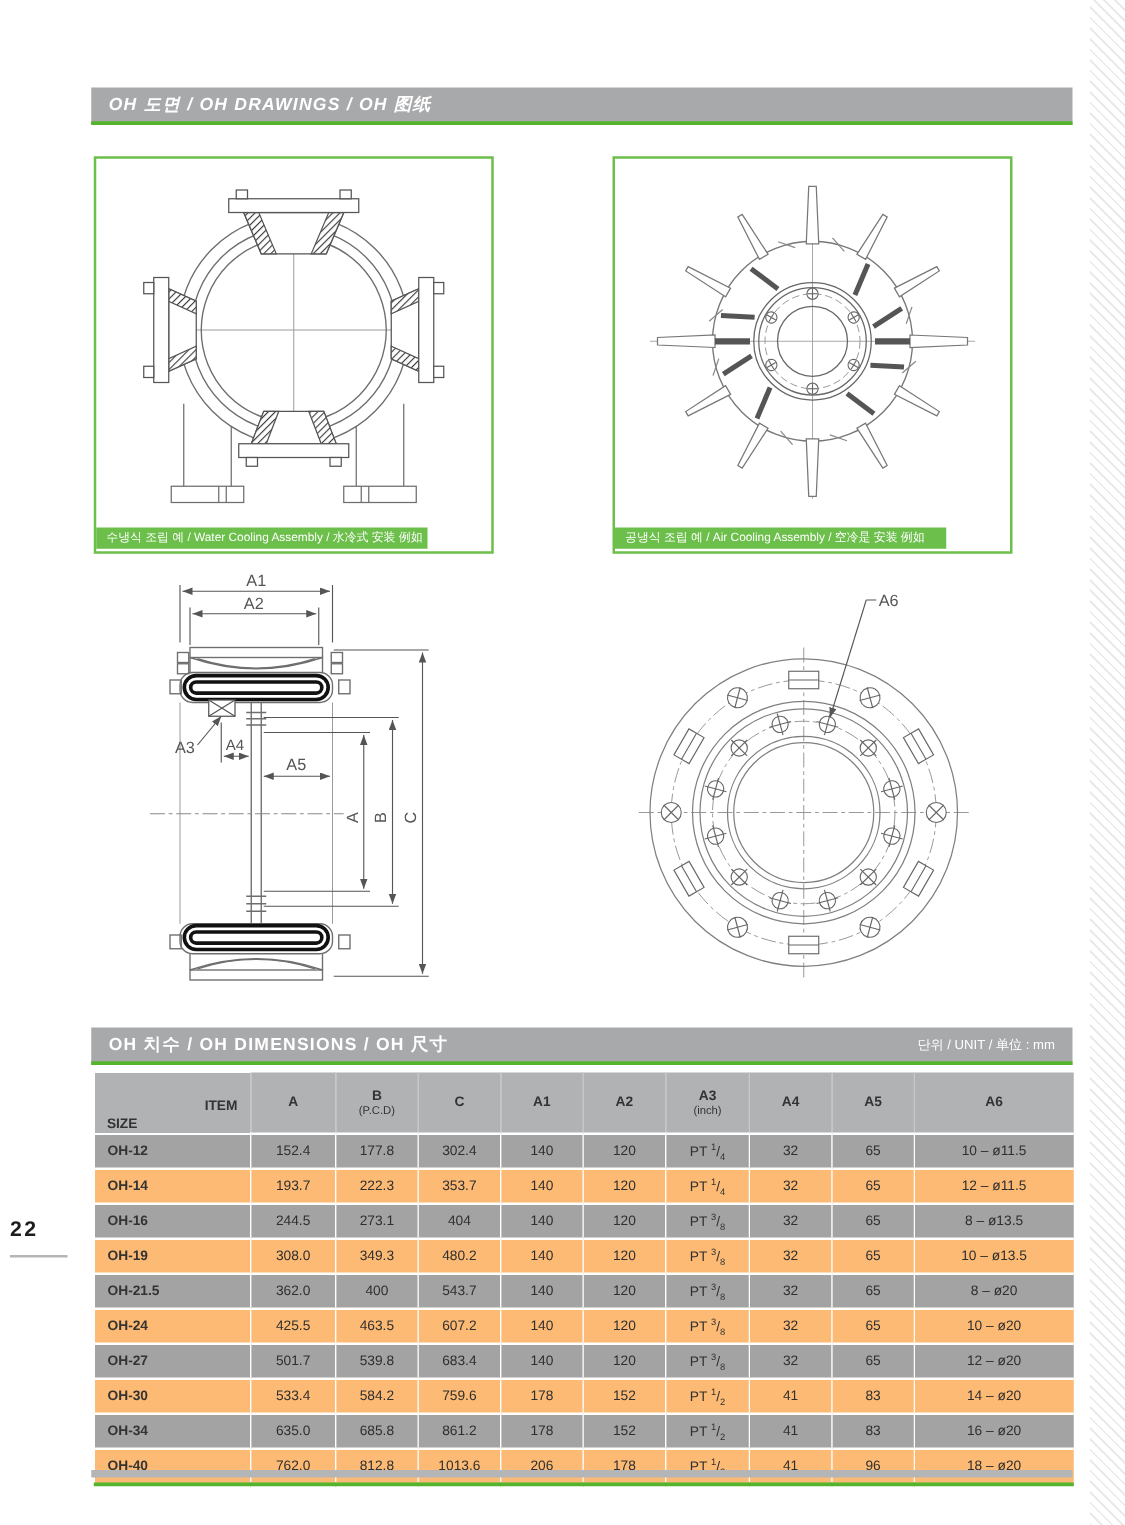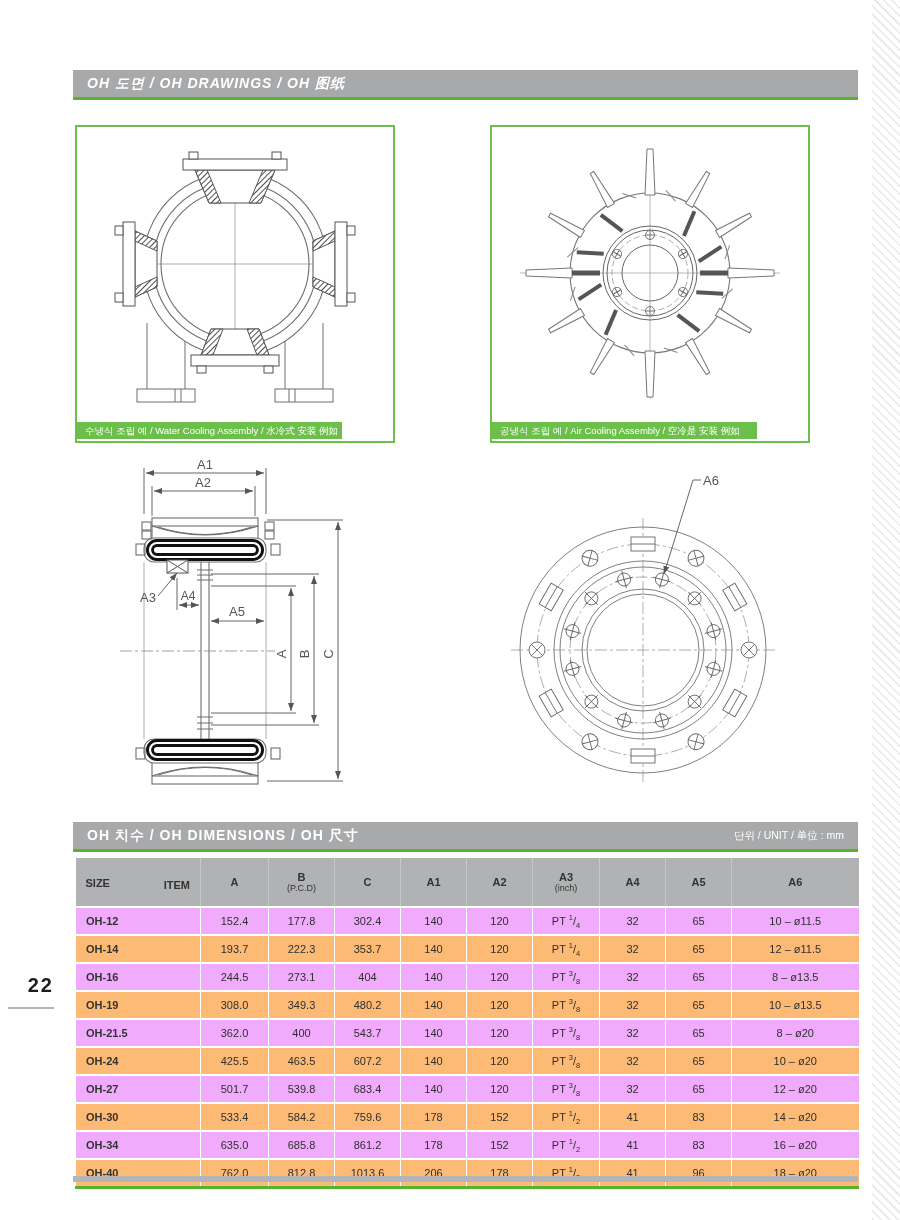--- a/index.html
+++ b/index.html
@@ -23,30 +23,30 @@
   
   #dim-table{position:absolute;left:75px;top:858px;width:783px;border-collapse:collapse;
        table-layout:fixed;font-size:11px;color:#2f2f2f;border-bottom:3px solid #55b42d;}
   #dim-table thead th{background:#b1b2b4;height:46px;font-size:11px;color:#333;
        border-left:1px solid #c6c7c9;font-weight:bold;vertical-align:middle;}
   #dim-table thead th .sub{display:block;font-size:9px;font-weight:normal;margin-top:0;}
   #corner-cell{position:relative;background:
        linear-gradient(to bottom right,#b1b2b4 calc(50% - 1px),#ffffff calc(50% - 1px),
        #ffffff calc(50% + 1px),#b1b2b4 calc(50% + 1px));border-left:none !important;}
   #corner-cell .item{position:absolute;top:5px;right:10px;font-size:11px;font-weight:bold;margin-top:16px;}
-  #corner-cell .size{position:absolute;bottom:17px;left:10px;font-size:11px;font-weight:bold;}
+  #corner-cell .size{position:absolute;bottom:1px;left:10px;font-size:11px;font-weight:bold;}
   #dim-table tbody td{height:24px;text-align:center;border-left:1px solid #fff;
        border-top:2px solid #fff;}
-  #dim-table tbody tr.odd td{background:#f0abfc;margin-top:21px;}
+  #dim-table tbody tr.odd td{background:#a3a3a3;margin-top:21px;}
   #dim-table tbody tr.even td{background:#fdba74;}
   #dim-table tbody td.size-cell{background:#b9babc;text-align:left;padding-left:10px;
        font-weight:bold;color:#333;}
   #dim-table sup{font-size:7.5px;} #dim-table sub{font-size:7.5px;}
-  .page-num{position:absolute;left:8px;top:974px;width:46px;text-align:right;
-       font-weight:bold;font-size:20px;letter-spacing:2px;color:#1d1d1d;
+  .page-num{position:absolute;left:8px;top:974px;width:46px;text-align:left;
+       font-weight:bold;font-size:17px;letter-spacing:2px;color:#1d1d1d;
        padding-bottom:10px;border-bottom:2px solid #b5b5b5;}
   .footer-bar{position:absolute;left:73px;top:1176px;width:785px;height:6px;background:#b4b5b7;}
   svg text{font-family:"Liberation Sans",sans-serif;}
 </style>
 </head>
 <body>
 
 <div class="hatch-strip"></div>
 
 <div class="section-bar" id="bar-drawings">

